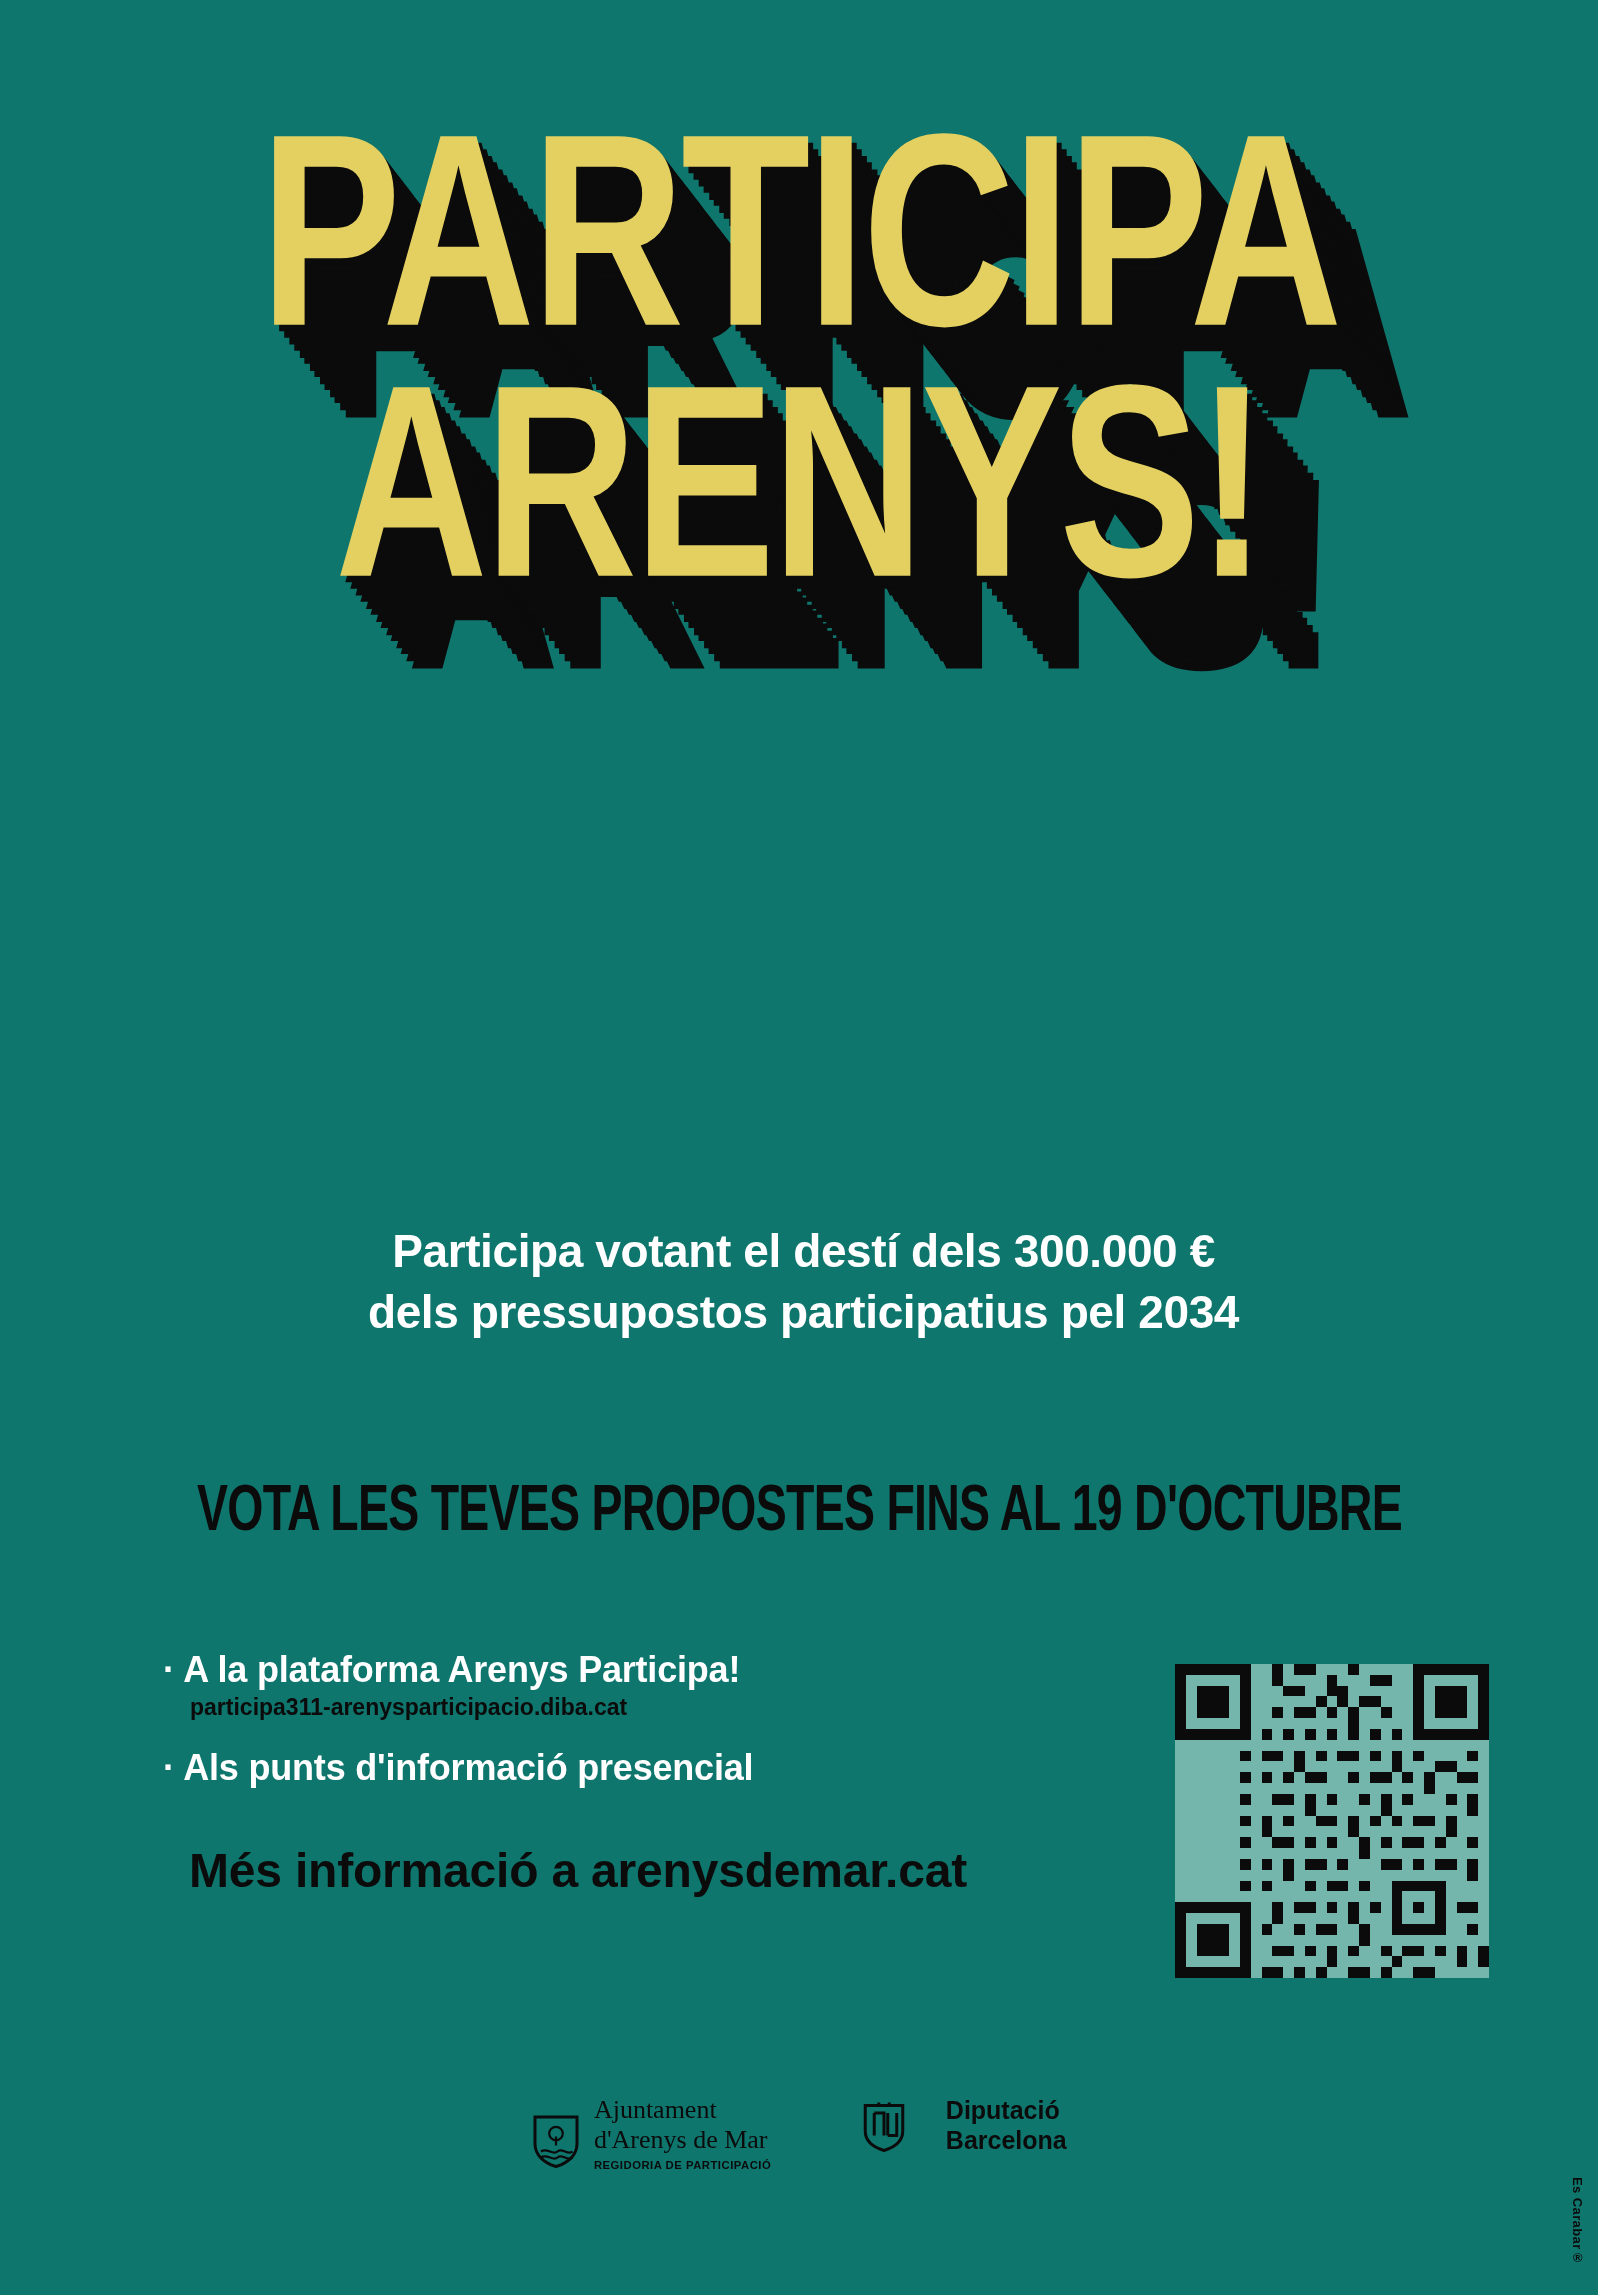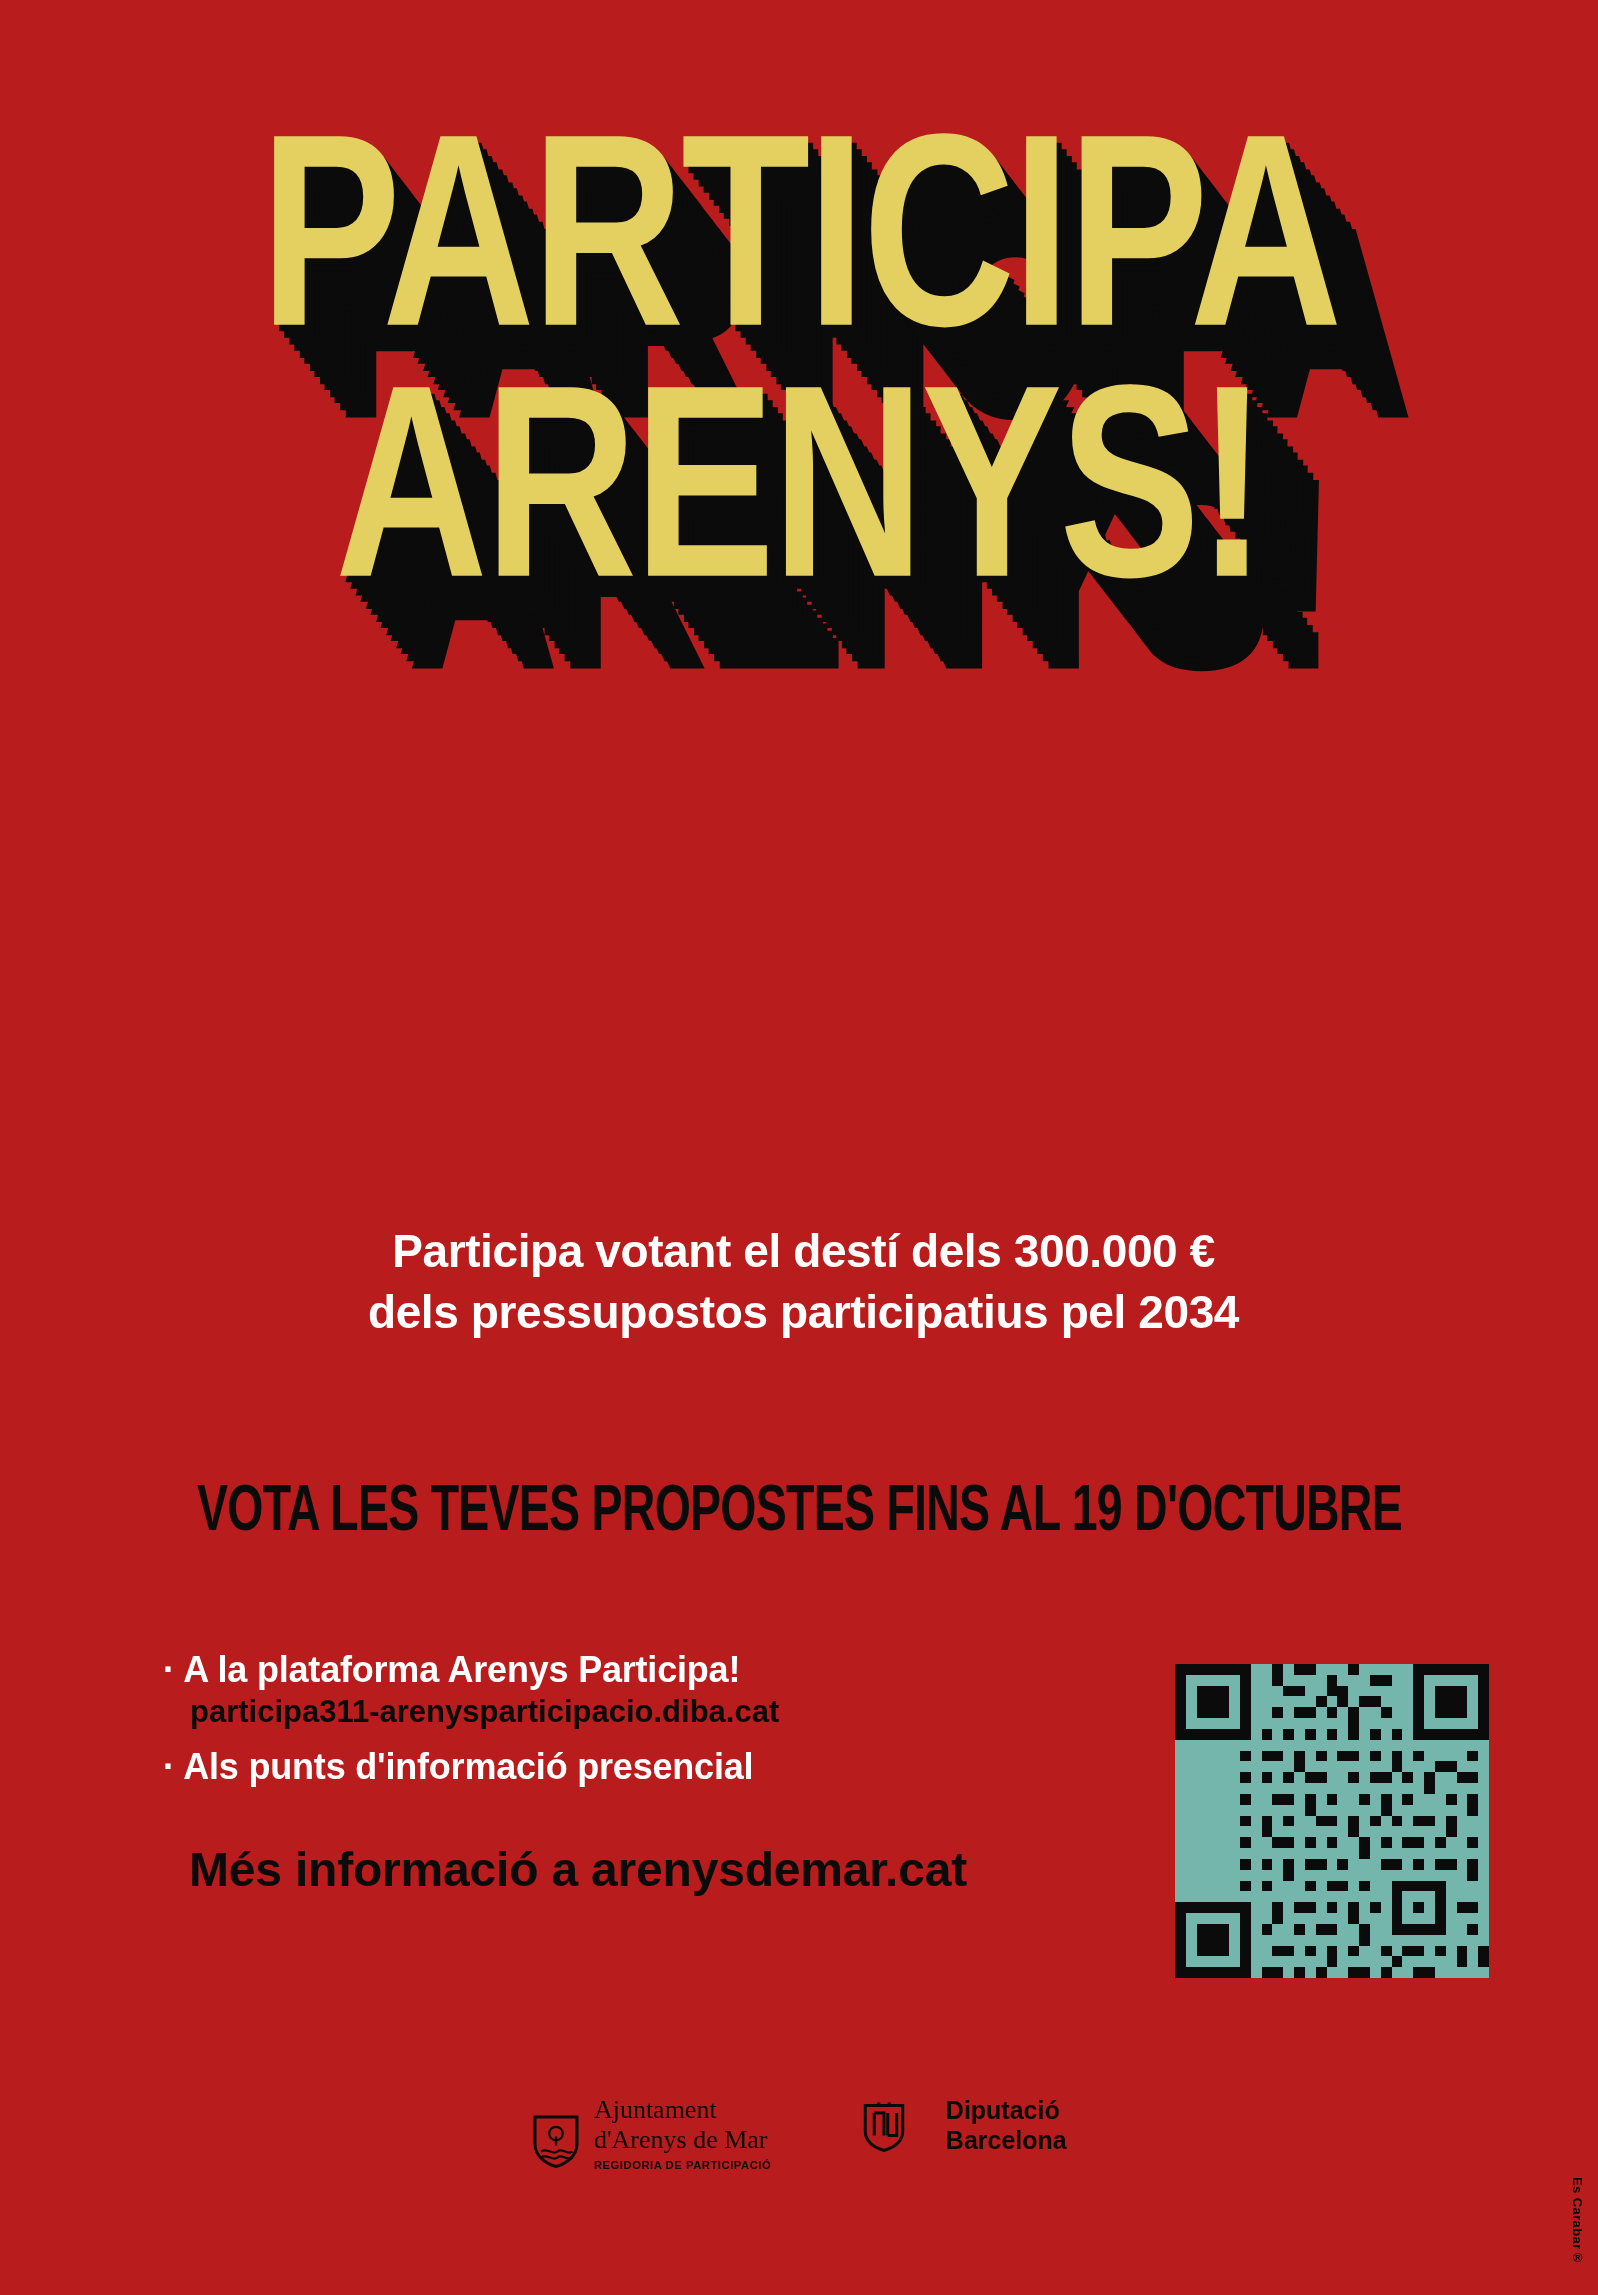--- a/index.html
+++ b/index.html
@@ -11,21 +11,21 @@
     height: 2295px;
     background: #74b5ac;
     font-family: "Liberation Sans", sans-serif;
     overflow: hidden;
     position: relative;
   }
 
   .poster {
     position: absolute;
     inset: 0;
-    background: #b91c1c;
+    background: #0f766e;
   }
 
   
   .headline-block {
     position: absolute;
     left: 0;
     right: 0;
     top: 113px;
     text-align: center;
   }
@@ -106,24 +106,24 @@
   }
   .bullet {
     color: #ffffff;
     font-size: 36px;
     font-weight: bold;
     letter-spacing: -0.2px;
     margin-bottom: 3px;
   }
   .bullet-url {
     color: #0b0b0b;
-    font-size: 31px;
+    font-size: 23px;
     font-weight: bold;
     margin-left: 27px;
-    margin-bottom: 16px;
+    margin-bottom: 26px;
     letter-spacing: 0px;
   }
   .bullet-2 { margin-bottom: 54px; }
   .more-info {
     color: #0b0b0b;
     font-size: 48px;
     font-weight: bold;
     margin-left: 26px;
     letter-spacing: -0.2px;
   }

